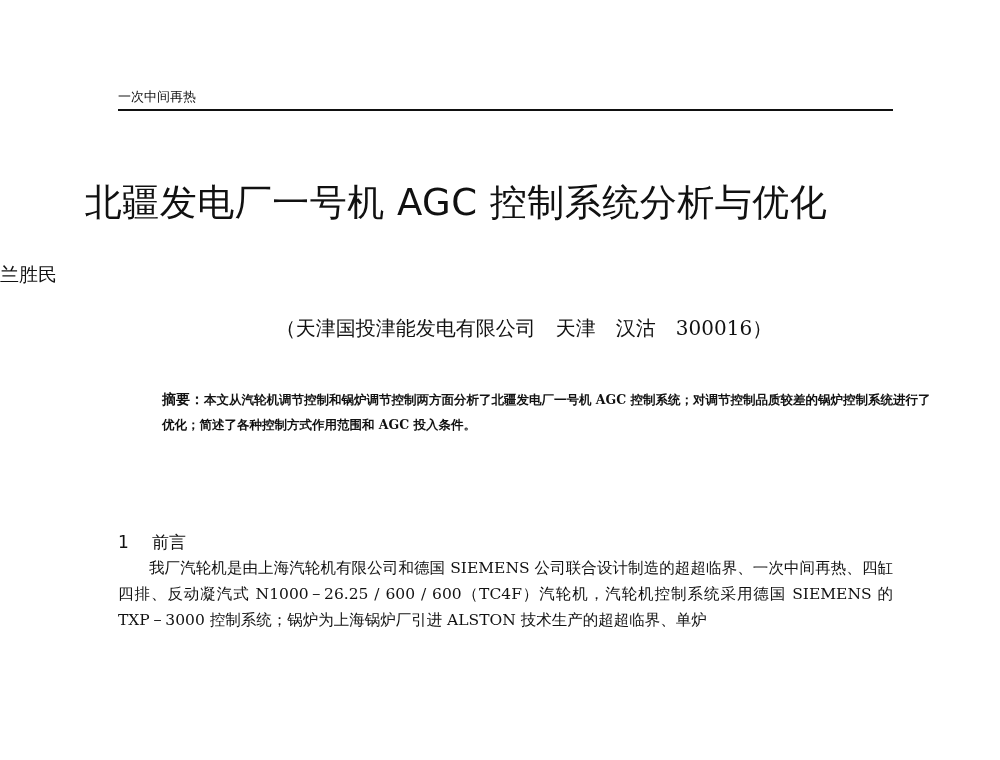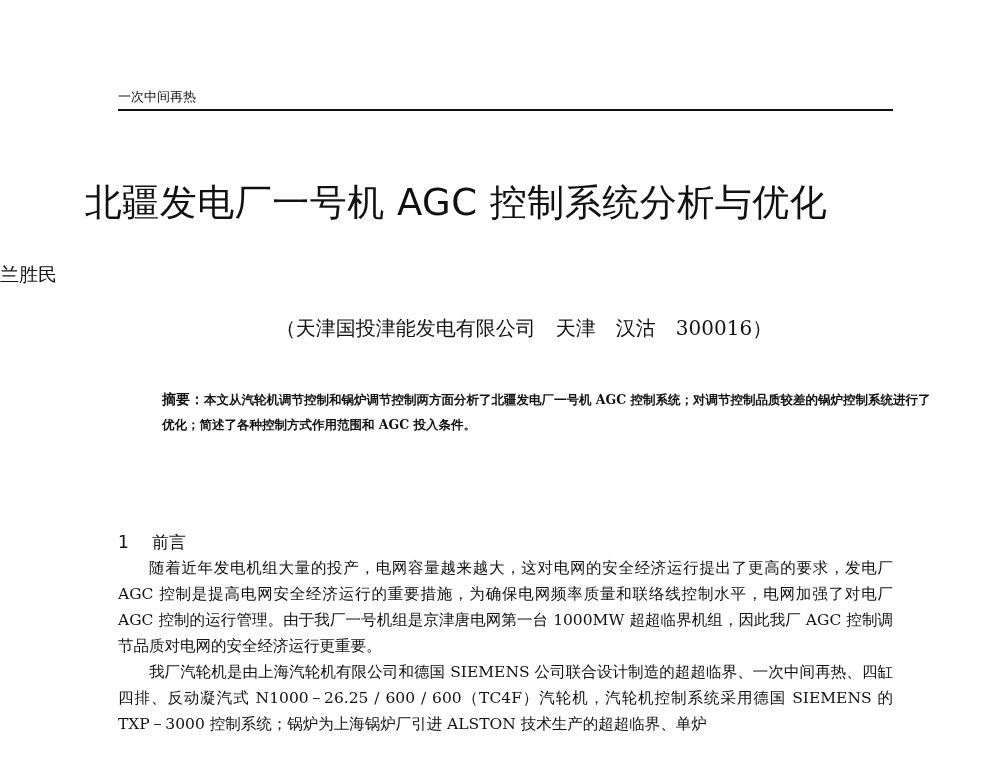--- a/index.html
+++ b/index.html
@@ -56,15 +56,14 @@
   <div>
     <span class="label">摘要：</span><span>本文从汽轮机调节控制和锅炉调节控制两方面分析了北疆发电厂一号机 AGC 控制系统；对调节控制品质较差的锅炉控制系统进行了优化；简述了各种控制方式作用范围和 AGC 投入条件。</span>
   </div>
 </div>
 
 <div class="section">
   <span class="num">1</span><span>前言</span>
 </div>
 
 <div class="body">
-  <p>随着近年发电机组大量的投产，电网容量越来越大，这对电网的安全经济运行提出了更高的要求，发电厂 AGC 控制是提高电网安全经济运行的重要措施，为确保电网频率质量和联络线控制水平，电网加强了对电厂 AGC 控制的运行管理。由于我厂一号机组是京津唐电网第一台 1000MW 超超临界机组，因此我厂 AGC 控制调节品质对电网的安全经济运行更重要。</p>
   <p>我厂汽轮机是由上海汽轮机有限公司和德国 SIEMENS 公司联合设计制造的超超临界、一次中间再热、四缸四排、反动凝汽式 N1000－26.25 / 600 / 600（TC4F）汽轮机，汽轮机控制系统采用德国 SIEMENS 的 TXP－3000 控制系统；锅炉为上海锅炉厂引进 ALSTON 技术生产的超超临界、单炉</p>
 </div>
 
 </body></html>

